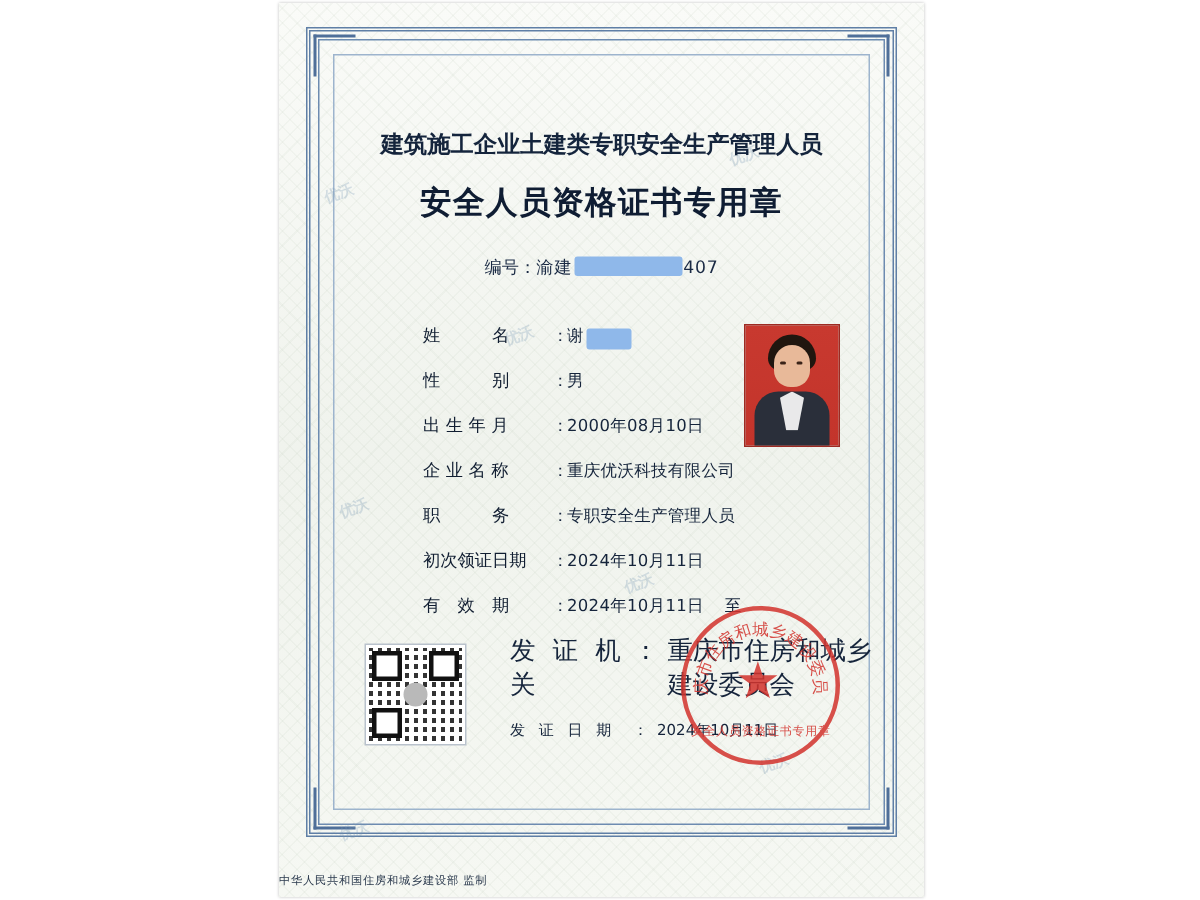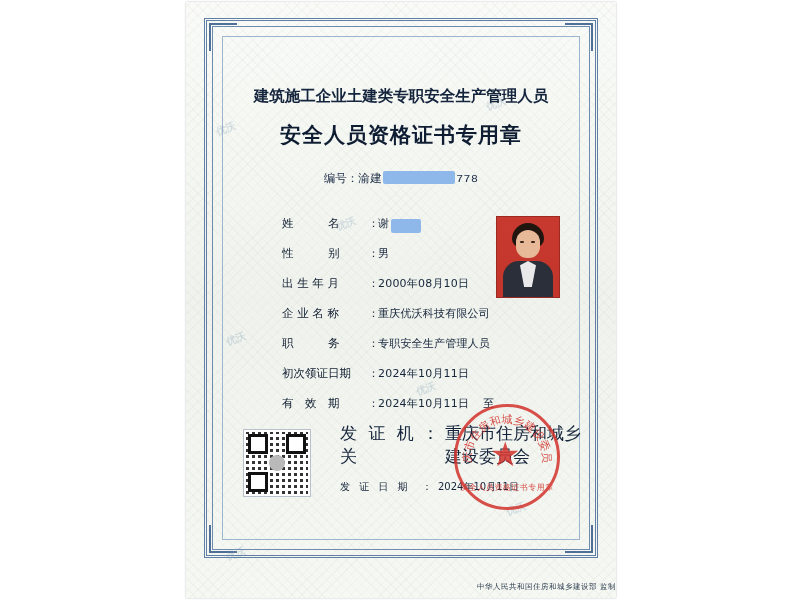--- a/index.html
+++ b/index.html
@@ -88,21 +88,20 @@
   }
   .cert-no {
     text-align: center;
     margin-top: 22px;
     font-size: 11.5px;
     color: #1a2a44;
     position: relative;
   }
   .cert-no .num {
     letter-spacing: 0.5px;
-    font-family: Liberation Mono, monospace;
   }
   .redact {
     display: inline-block;
     background: #8fb8ea;
     border-radius: 2px;
     vertical-align: middle;
   }
   .r-no { width: 72px; height: 13px; margin: 0 1px; position: relative; top: -1px; }
   .r-name { width: 30px; height: 14px; margin-left: 2px; position: relative; top: 2px; }
 
@@ -283,21 +282,21 @@
     color: rgba(120,150,180,0.28);
     font-size: 10px;
     font-weight: bold;
     transform: rotate(-20deg);
     white-space: nowrap;
     pointer-events: none;
   }
   .footnote {
     position: absolute;
     left: 0; right: 0; bottom: 6px;
-    text-align: right;
+    text-align: left;
     font-size: 7.5px;
     color: #2b3a4e;
     letter-spacing: 0.5px;
   }
 </style>
 </head>
 <body>
 
 <div id="page">
   <div class="paper">
@@ -321,21 +320,21 @@
     <div class="wm" style="left:90px; top:455px;">优沃</div>
     <div class="wm" style="left:320px; top:500px;">优沃</div>
     <div class="wm" style="left:40px; top:545px;">优沃</div>
 
     <div class="content">
 
       <div class="title-1">建筑施工企业土建类专职安全生产管理人员</div>
       <div class="title-2">安全人员资格证书专用章</div>
 
       <div class="cert-no">
-        <span>编号：</span><span class="num">渝建</span><span class="redact r-no"></span><span class="num">778</span>
+        <span>编号：</span><span class="num">渝建</span><span class="redact r-no"></span><span class="num">407</span>
       </div>
 
       <div class="fields">
 
         <div class="photo">
           <div class="hair"></div>
           <div class="face"></div>
           <div class="eyeL"></div>
           <div class="eyeR"></div>
           <div class="body"></div>

